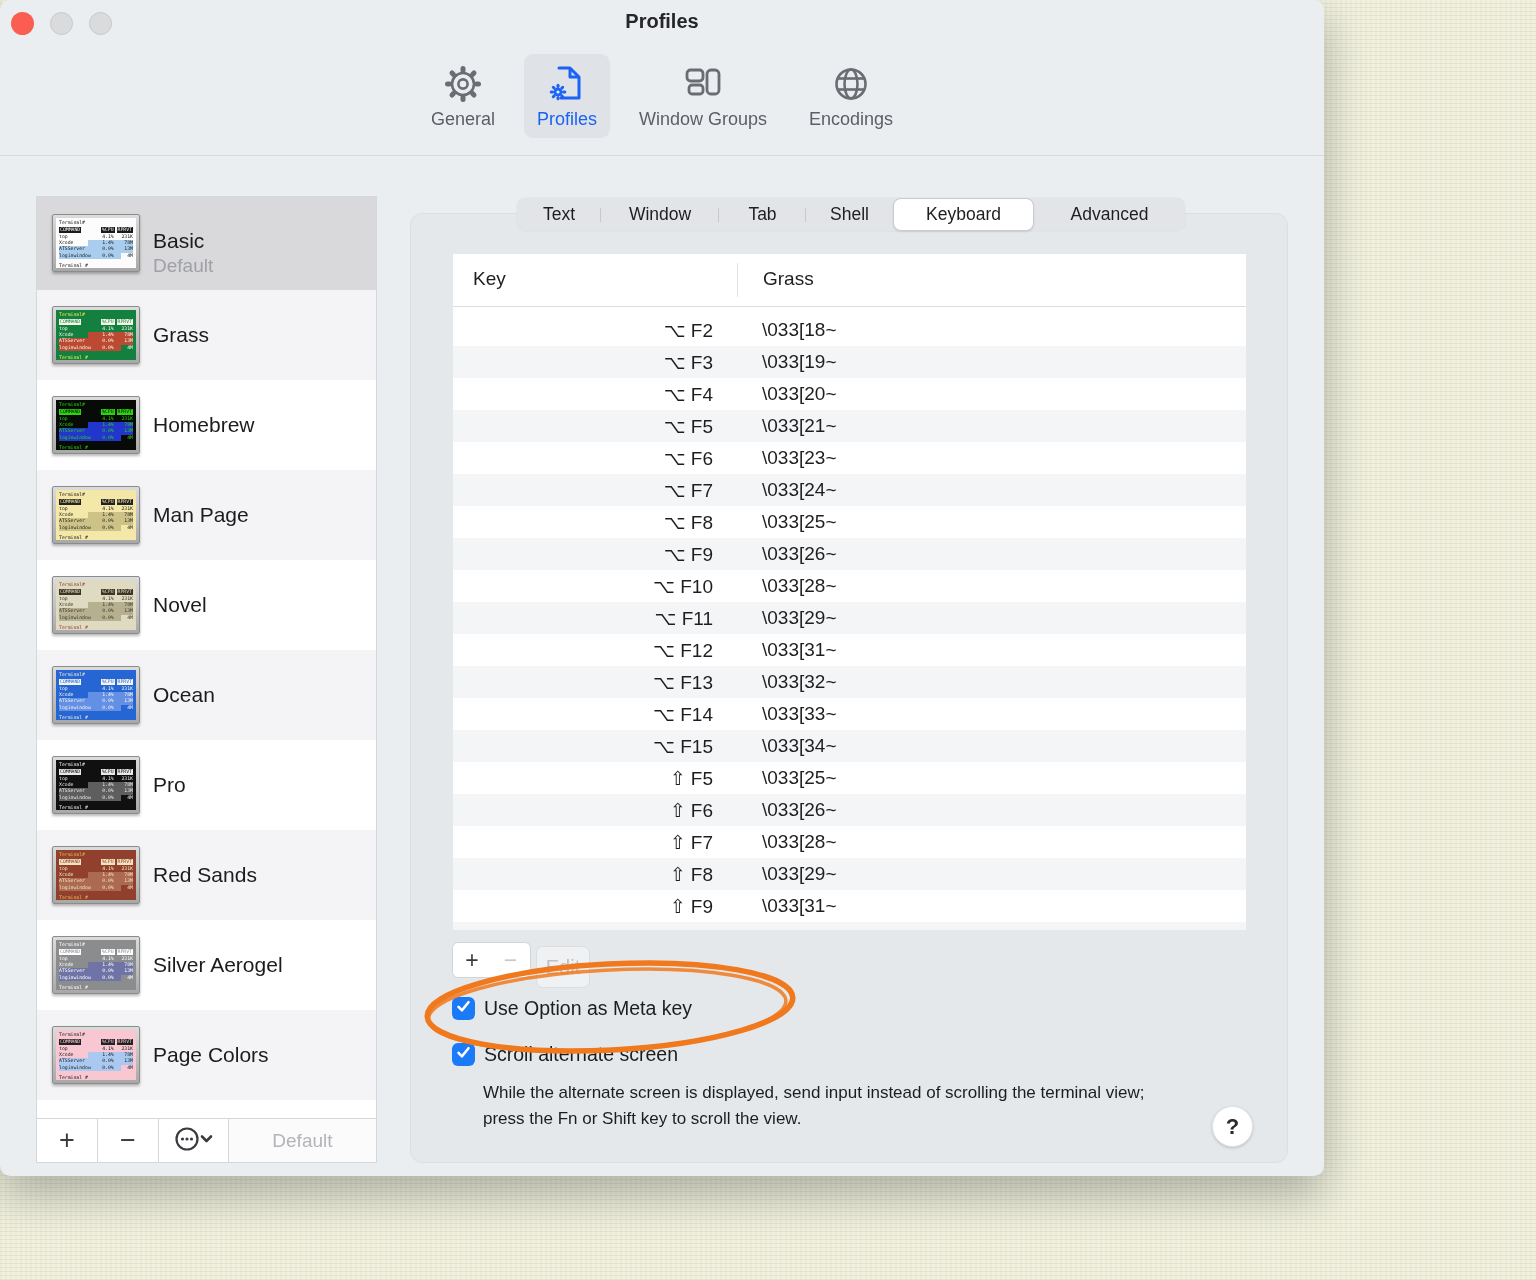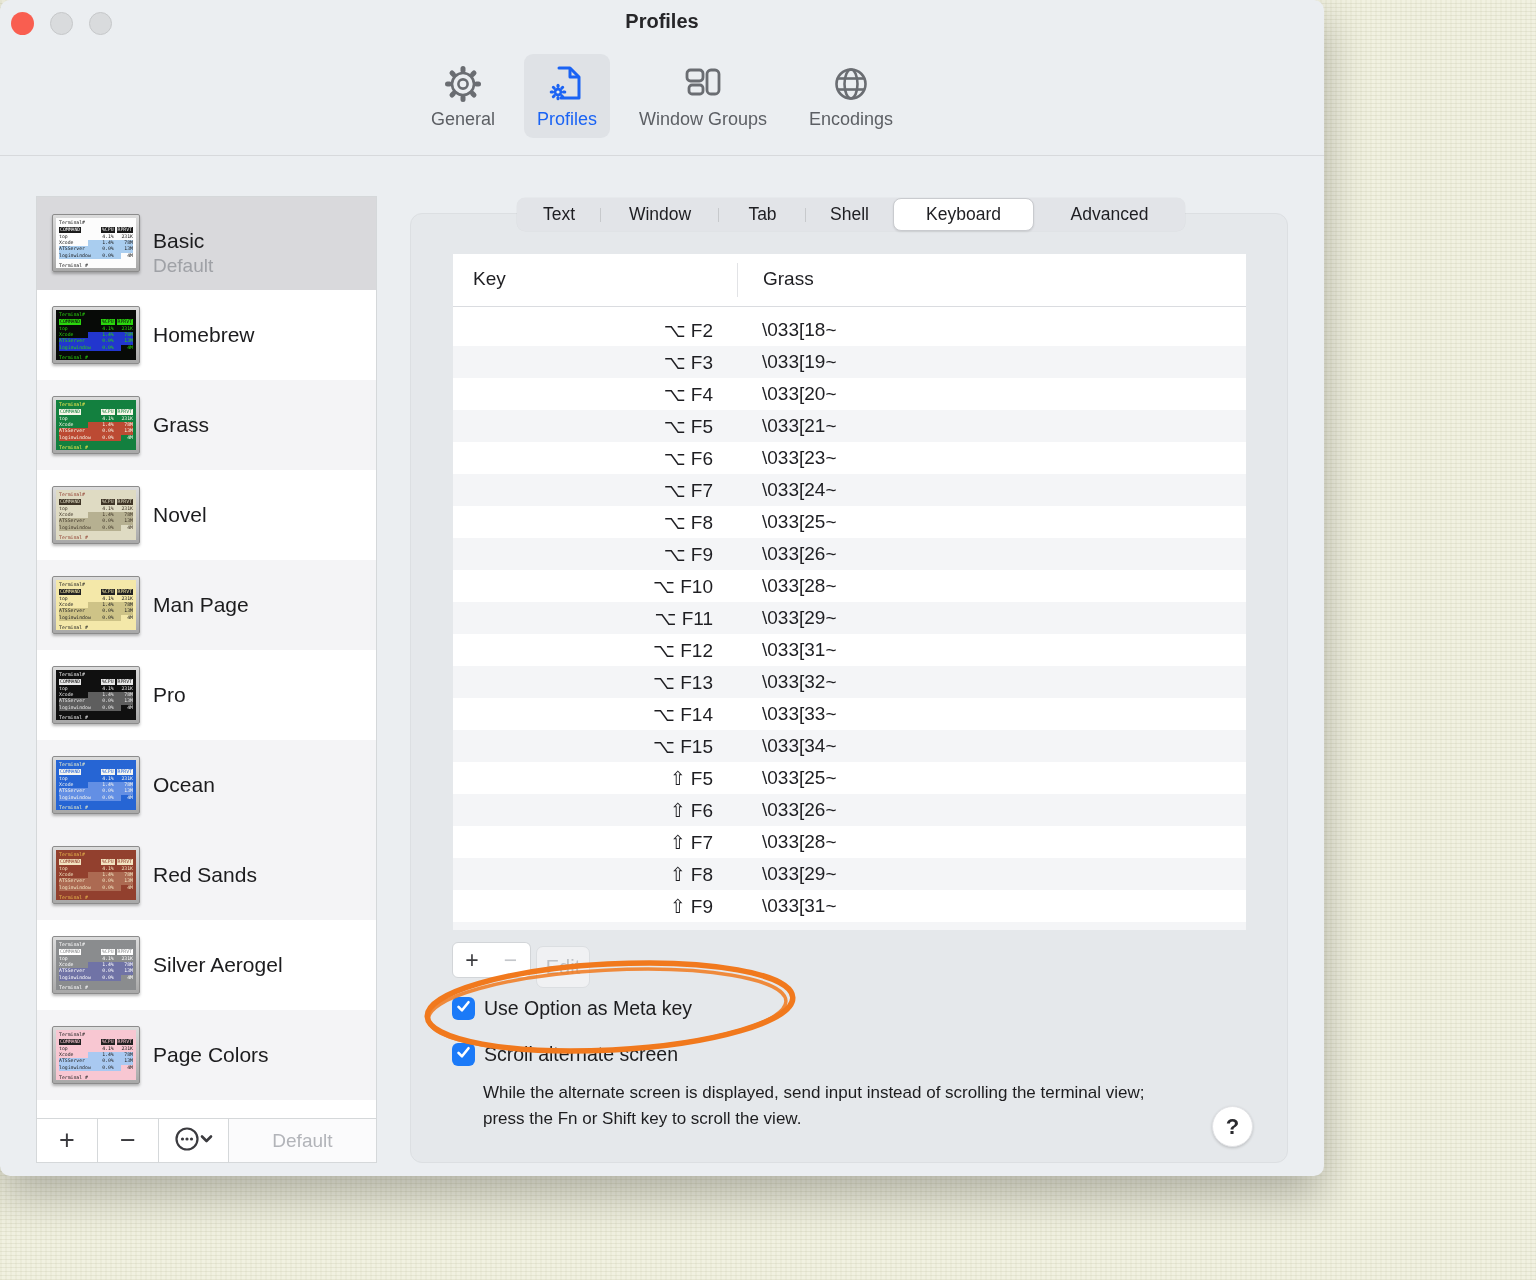--- a/index.html
+++ b/index.html
@@ -222,20 +222,55 @@
       <span class="c1">loginwindow</span>
                 <span class="c2">0.0%</span>
                 <span class="c3">4M</span>
               </div>
               <div class="t-prompt t-footer" style="color:#1A1A1A">Terminal #</div>
             </div>
           </div>
     <span class="p-name">Basic</span>
           <span class="p-sub">Default</span>
         </div>
+        <div class="p-item alt">
+          <div class="thumb">
+            <div class="screen" style="background:#13803F;color:#F7F7E8">
+    <div class="t-prompt" style="color:#F2E94E">Terminal#</div>
+    <div class="t-chips">
+                <span class="chip" style="background:#F7F7E8;color:#13803F">COMMAND</span>
+                <span class="sp"></span>
+                <span class="chip" style="background:#F7F7E8;color:#13803F">%CPU</span>
+                <span class="chip" style="background:#F7F7E8;color:#13803F">RPRVT</span>
+              </div>
+    <div class="t-row" style="">
+      <span class="c1">top</span>
+                <span class="c2">4.1%</span>
+                <span class="c3">231K</span>
+              </div>
+              <div class="t-row" style="background:linear-gradient(90deg, rgba(0,0,0,0) 0 39%, #BC4A33 39% 100%, rgba(0,0,0,0) 100%);">
+      <span class="c1">Xcode</span>
+                <span class="c2">1.4%</span>
+                <span class="c3">78M</span>
+              </div>
+              <div class="t-row" style="background:linear-gradient(90deg, rgba(0,0,0,0) 0 0%, #BC4A33 0% 100%, rgba(0,0,0,0) 100%);">
+      <span class="c1">ATSServer</span>
+                <span class="c2">0.0%</span>
+                <span class="c3">13M</span>
+              </div>
+              <div class="t-row" style="background:linear-gradient(90deg, rgba(0,0,0,0) 0 0%, #BC4A33 0% 84%, rgba(0,0,0,0) 84%);">
+      <span class="c1">loginwindow</span>
+                <span class="c2">0.0%</span>
+                <span class="c3">4M</span>
+              </div>
+              <div class="t-prompt t-footer" style="color:#F2E94E">Terminal #</div>
+            </div>
+          </div>
+    <span class="p-name">Grass</span>
+        </div>
         <div class="p-item">
           <div class="thumb">
             <div class="screen" style="background:#070A07;color:#2BD40E">
     <div class="t-prompt" style="color:#2BD40E">Terminal#</div>
     <div class="t-chips">
                 <span class="chip" style="background:#2BD40E;color:#070A07">COMMAND</span>
                 <span class="sp"></span>
                 <span class="chip" style="background:#2BD40E;color:#070A07">%CPU</span>
                 <span class="chip" style="background:#2BD40E;color:#070A07">RPRVT</span>
               </div>
@@ -259,52 +294,52 @@
                 <span class="c2">0.0%</span>
                 <span class="c3">4M</span>
               </div>
               <div class="t-prompt t-footer" style="color:#2BD40E">Terminal #</div>
             </div>
           </div>
     <span class="p-name">Homebrew</span>
         </div>
         <div class="p-item alt">
           <div class="thumb">
-            <div class="screen" style="background:#13803F;color:#F7F7E8">
-    <div class="t-prompt" style="color:#F2E94E">Terminal#</div>
-    <div class="t-chips">
-                <span class="chip" style="background:#F7F7E8;color:#13803F">COMMAND</span>
-                <span class="sp"></span>
-                <span class="chip" style="background:#F7F7E8;color:#13803F">%CPU</span>
-                <span class="chip" style="background:#F7F7E8;color:#13803F">RPRVT</span>
-              </div>
-    <div class="t-row" style="">
-      <span class="c1">top</span>
-                <span class="c2">4.1%</span>
-                <span class="c3">231K</span>
-              </div>
-              <div class="t-row" style="background:linear-gradient(90deg, rgba(0,0,0,0) 0 39%, #BC4A33 39% 100%, rgba(0,0,0,0) 100%);">
-      <span class="c1">Xcode</span>
-                <span class="c2">1.4%</span>
-                <span class="c3">78M</span>
-              </div>
-              <div class="t-row" style="background:linear-gradient(90deg, rgba(0,0,0,0) 0 0%, #BC4A33 0% 100%, rgba(0,0,0,0) 100%);">
-      <span class="c1">ATSServer</span>
-                <span class="c2">0.0%</span>
-                <span class="c3">13M</span>
-              </div>
-              <div class="t-row" style="background:linear-gradient(90deg, rgba(0,0,0,0) 0 0%, #BC4A33 0% 84%, rgba(0,0,0,0) 84%);">
-      <span class="c1">loginwindow</span>
-                <span class="c2">0.0%</span>
-                <span class="c3">4M</span>
-              </div>
-              <div class="t-prompt t-footer" style="color:#F2E94E">Terminal #</div>
-            </div>
-          </div>
-    <span class="p-name">Grass</span>
+            <div class="screen" style="background:#F4E8A9;color:#222222">
+    <div class="t-prompt" style="color:#222222">Terminal#</div>
+    <div class="t-chips">
+                <span class="chip" style="background:#222222;color:#F4E8A9">COMMAND</span>
+                <span class="sp"></span>
+                <span class="chip" style="background:#222222;color:#F4E8A9">%CPU</span>
+                <span class="chip" style="background:#222222;color:#F4E8A9">RPRVT</span>
+              </div>
+    <div class="t-row" style="">
+      <span class="c1">top</span>
+                <span class="c2">4.1%</span>
+                <span class="c3">231K</span>
+              </div>
+              <div class="t-row" style="background:linear-gradient(90deg, rgba(0,0,0,0) 0 39%, #CEC387 39% 100%, rgba(0,0,0,0) 100%);">
+      <span class="c1">Xcode</span>
+                <span class="c2">1.4%</span>
+                <span class="c3">78M</span>
+              </div>
+              <div class="t-row" style="background:linear-gradient(90deg, rgba(0,0,0,0) 0 0%, #CEC387 0% 100%, rgba(0,0,0,0) 100%);">
+      <span class="c1">ATSServer</span>
+                <span class="c2">0.0%</span>
+                <span class="c3">13M</span>
+              </div>
+              <div class="t-row" style="background:linear-gradient(90deg, rgba(0,0,0,0) 0 0%, #CEC387 0% 84%, rgba(0,0,0,0) 84%);">
+      <span class="c1">loginwindow</span>
+                <span class="c2">0.0%</span>
+                <span class="c3">4M</span>
+              </div>
+              <div class="t-prompt t-footer" style="color:#222222">Terminal #</div>
+            </div>
+          </div>
+    <span class="p-name">Man Page</span>
         </div>
         <div class="p-item">
           <div class="thumb">
             <div class="screen" style="background:#DFDBC3;color:#3F3527">
     <div class="t-prompt" style="color:#8F3D2E">Terminal#</div>
     <div class="t-chips">
                 <span class="chip" style="background:#3F3527;color:#DFDBC3">COMMAND</span>
                 <span class="sp"></span>
                 <span class="chip" style="background:#3F3527;color:#DFDBC3">%CPU</span>
                 <span class="chip" style="background:#3F3527;color:#DFDBC3">RPRVT</span>
@@ -329,52 +364,52 @@
                 <span class="c2">0.0%</span>
                 <span class="c3">4M</span>
               </div>
               <div class="t-prompt t-footer" style="color:#8F3D2E">Terminal #</div>
             </div>
           </div>
     <span class="p-name">Novel</span>
         </div>
         <div class="p-item alt">
           <div class="thumb">
-            <div class="screen" style="background:#F4E8A9;color:#222222">
-    <div class="t-prompt" style="color:#222222">Terminal#</div>
-    <div class="t-chips">
-                <span class="chip" style="background:#222222;color:#F4E8A9">COMMAND</span>
-                <span class="sp"></span>
-                <span class="chip" style="background:#222222;color:#F4E8A9">%CPU</span>
-                <span class="chip" style="background:#222222;color:#F4E8A9">RPRVT</span>
-              </div>
-    <div class="t-row" style="">
-      <span class="c1">top</span>
-                <span class="c2">4.1%</span>
-                <span class="c3">231K</span>
-              </div>
-              <div class="t-row" style="background:linear-gradient(90deg, rgba(0,0,0,0) 0 39%, #CEC387 39% 100%, rgba(0,0,0,0) 100%);">
-      <span class="c1">Xcode</span>
-                <span class="c2">1.4%</span>
-                <span class="c3">78M</span>
-              </div>
-              <div class="t-row" style="background:linear-gradient(90deg, rgba(0,0,0,0) 0 0%, #CEC387 0% 100%, rgba(0,0,0,0) 100%);">
-      <span class="c1">ATSServer</span>
-                <span class="c2">0.0%</span>
-                <span class="c3">13M</span>
-              </div>
-              <div class="t-row" style="background:linear-gradient(90deg, rgba(0,0,0,0) 0 0%, #CEC387 0% 84%, rgba(0,0,0,0) 84%);">
-      <span class="c1">loginwindow</span>
-                <span class="c2">0.0%</span>
-                <span class="c3">4M</span>
-              </div>
-              <div class="t-prompt t-footer" style="color:#222222">Terminal #</div>
-            </div>
-          </div>
-    <span class="p-name">Man Page</span>
+            <div class="screen" style="background:#2665D4;color:#F5F5F0">
+    <div class="t-prompt" style="color:#EFEFC7">Terminal#</div>
+    <div class="t-chips">
+                <span class="chip" style="background:#F5F5F0;color:#2665D4">COMMAND</span>
+                <span class="sp"></span>
+                <span class="chip" style="background:#F5F5F0;color:#2665D4">%CPU</span>
+                <span class="chip" style="background:#F5F5F0;color:#2665D4">RPRVT</span>
+              </div>
+    <div class="t-row" style="">
+      <span class="c1">top</span>
+                <span class="c2">4.1%</span>
+                <span class="c3">231K</span>
+              </div>
+              <div class="t-row" style="background:linear-gradient(90deg, rgba(0,0,0,0) 0 39%, #638FE4 39% 100%, rgba(0,0,0,0) 100%);">
+      <span class="c1">Xcode</span>
+                <span class="c2">1.4%</span>
+                <span class="c3">78M</span>
+              </div>
+              <div class="t-row" style="background:linear-gradient(90deg, rgba(0,0,0,0) 0 0%, #638FE4 0% 100%, rgba(0,0,0,0) 100%);">
+      <span class="c1">ATSServer</span>
+                <span class="c2">0.0%</span>
+                <span class="c3">13M</span>
+              </div>
+              <div class="t-row" style="background:linear-gradient(90deg, rgba(0,0,0,0) 0 0%, #638FE4 0% 84%, rgba(0,0,0,0) 84%);">
+      <span class="c1">loginwindow</span>
+                <span class="c2">0.0%</span>
+                <span class="c3">4M</span>
+              </div>
+              <div class="t-prompt t-footer" style="color:#EFEFC7">Terminal #</div>
+            </div>
+          </div>
+    <span class="p-name">Ocean</span>
         </div>
         <div class="p-item">
           <div class="thumb">
             <div class="screen" style="background:#101010;color:#E8E8E8">
     <div class="t-prompt" style="color:#F0F0F0">Terminal#</div>
     <div class="t-chips">
                 <span class="chip" style="background:#E8E8E8;color:#101010">COMMAND</span>
                 <span class="sp"></span>
                 <span class="chip" style="background:#E8E8E8;color:#101010">%CPU</span>
                 <span class="chip" style="background:#E8E8E8;color:#101010">RPRVT</span>
@@ -396,55 +431,20 @@
               </div>
               <div class="t-row" style="background:linear-gradient(90deg, rgba(0,0,0,0) 0 0%, #5E5E5E 0% 84%, rgba(0,0,0,0) 84%);">
       <span class="c1">loginwindow</span>
                 <span class="c2">0.0%</span>
                 <span class="c3">4M</span>
               </div>
               <div class="t-prompt t-footer" style="color:#F0F0F0">Terminal #</div>
             </div>
           </div>
     <span class="p-name">Pro</span>
-        </div>
-        <div class="p-item alt">
-          <div class="thumb">
-            <div class="screen" style="background:#2665D4;color:#F5F5F0">
-    <div class="t-prompt" style="color:#EFEFC7">Terminal#</div>
-    <div class="t-chips">
-                <span class="chip" style="background:#F5F5F0;color:#2665D4">COMMAND</span>
-                <span class="sp"></span>
-                <span class="chip" style="background:#F5F5F0;color:#2665D4">%CPU</span>
-                <span class="chip" style="background:#F5F5F0;color:#2665D4">RPRVT</span>
-              </div>
-    <div class="t-row" style="">
-      <span class="c1">top</span>
-                <span class="c2">4.1%</span>
-                <span class="c3">231K</span>
-              </div>
-              <div class="t-row" style="background:linear-gradient(90deg, rgba(0,0,0,0) 0 39%, #638FE4 39% 100%, rgba(0,0,0,0) 100%);">
-      <span class="c1">Xcode</span>
-                <span class="c2">1.4%</span>
-                <span class="c3">78M</span>
-              </div>
-              <div class="t-row" style="background:linear-gradient(90deg, rgba(0,0,0,0) 0 0%, #638FE4 0% 100%, rgba(0,0,0,0) 100%);">
-      <span class="c1">ATSServer</span>
-                <span class="c2">0.0%</span>
-                <span class="c3">13M</span>
-              </div>
-              <div class="t-row" style="background:linear-gradient(90deg, rgba(0,0,0,0) 0 0%, #638FE4 0% 84%, rgba(0,0,0,0) 84%);">
-      <span class="c1">loginwindow</span>
-                <span class="c2">0.0%</span>
-                <span class="c3">4M</span>
-              </div>
-              <div class="t-prompt t-footer" style="color:#EFEFC7">Terminal #</div>
-            </div>
-          </div>
-    <span class="p-name">Ocean</span>
         </div>
         <div class="p-item alt">
           <div class="thumb">
             <div class="screen" style="background:#92402E;color:#F2E3C0">
     <div class="t-prompt" style="color:#E9B84D">Terminal#</div>
     <div class="t-chips">
                 <span class="chip" style="background:#F2E3C0;color:#92402E">COMMAND</span>
                 <span class="sp"></span>
                 <span class="chip" style="background:#F2E3C0;color:#92402E">%CPU</span>
                 <span class="chip" style="background:#F2E3C0;color:#92402E">RPRVT</span>

